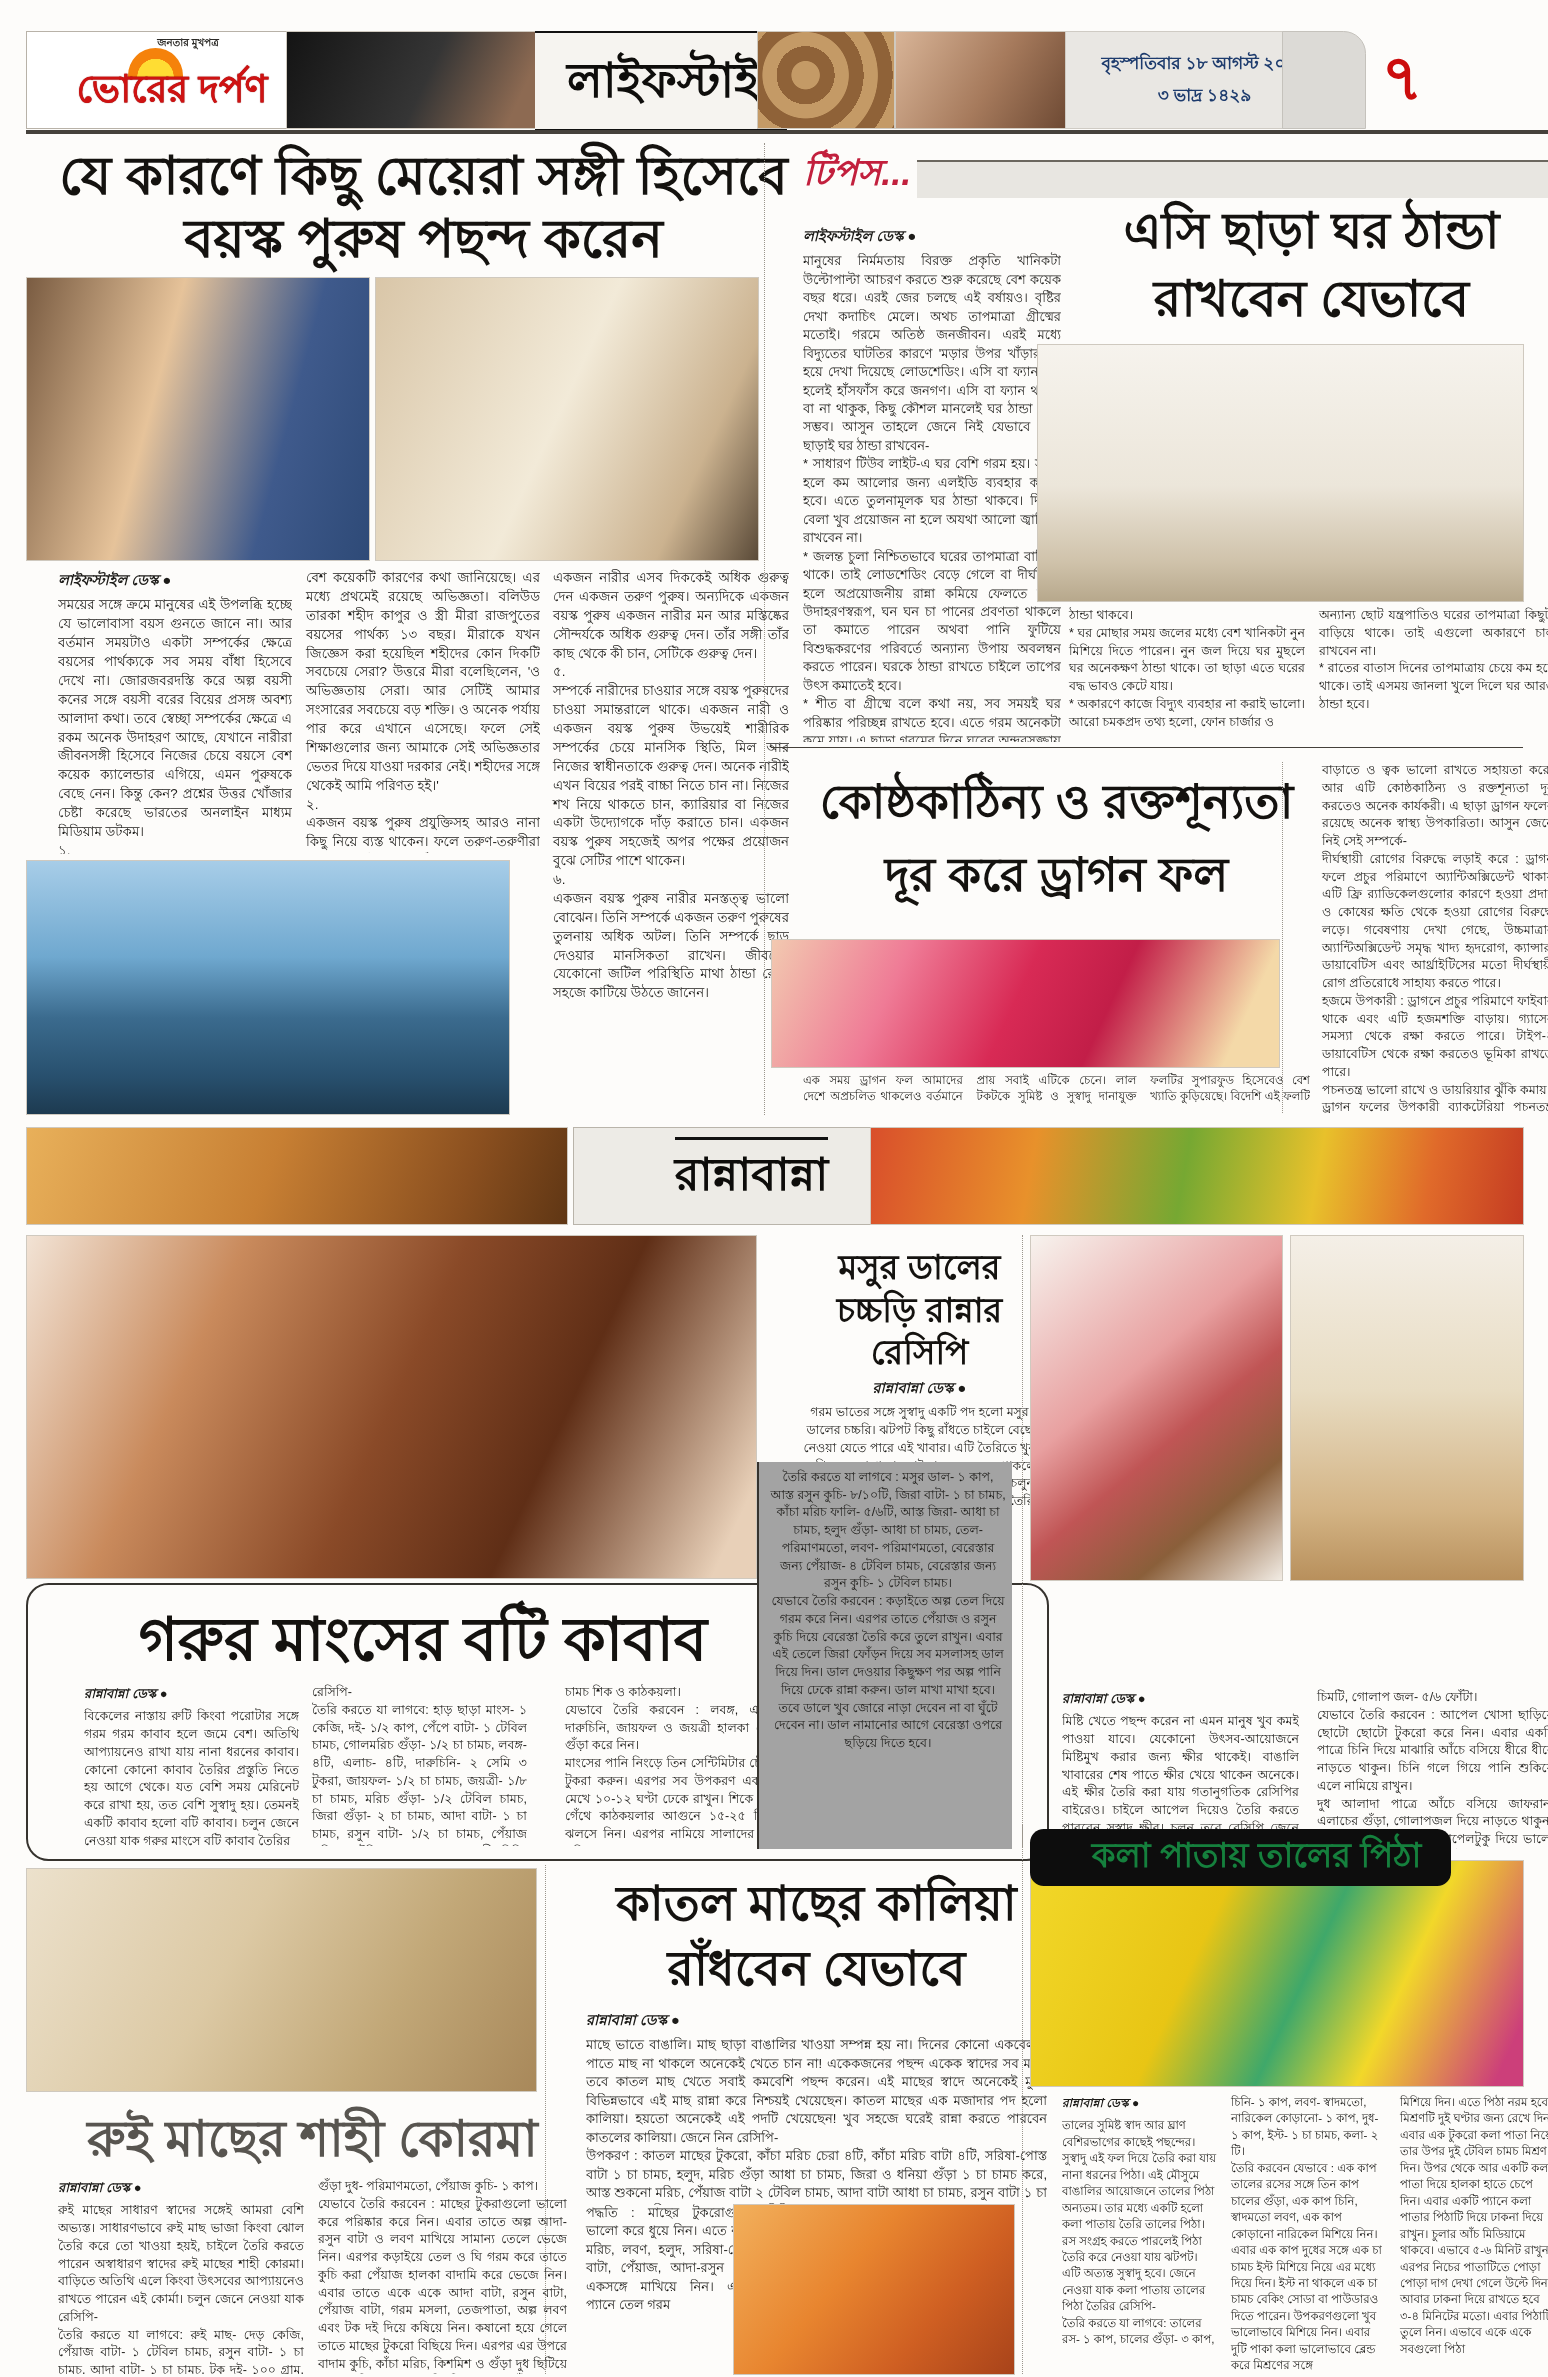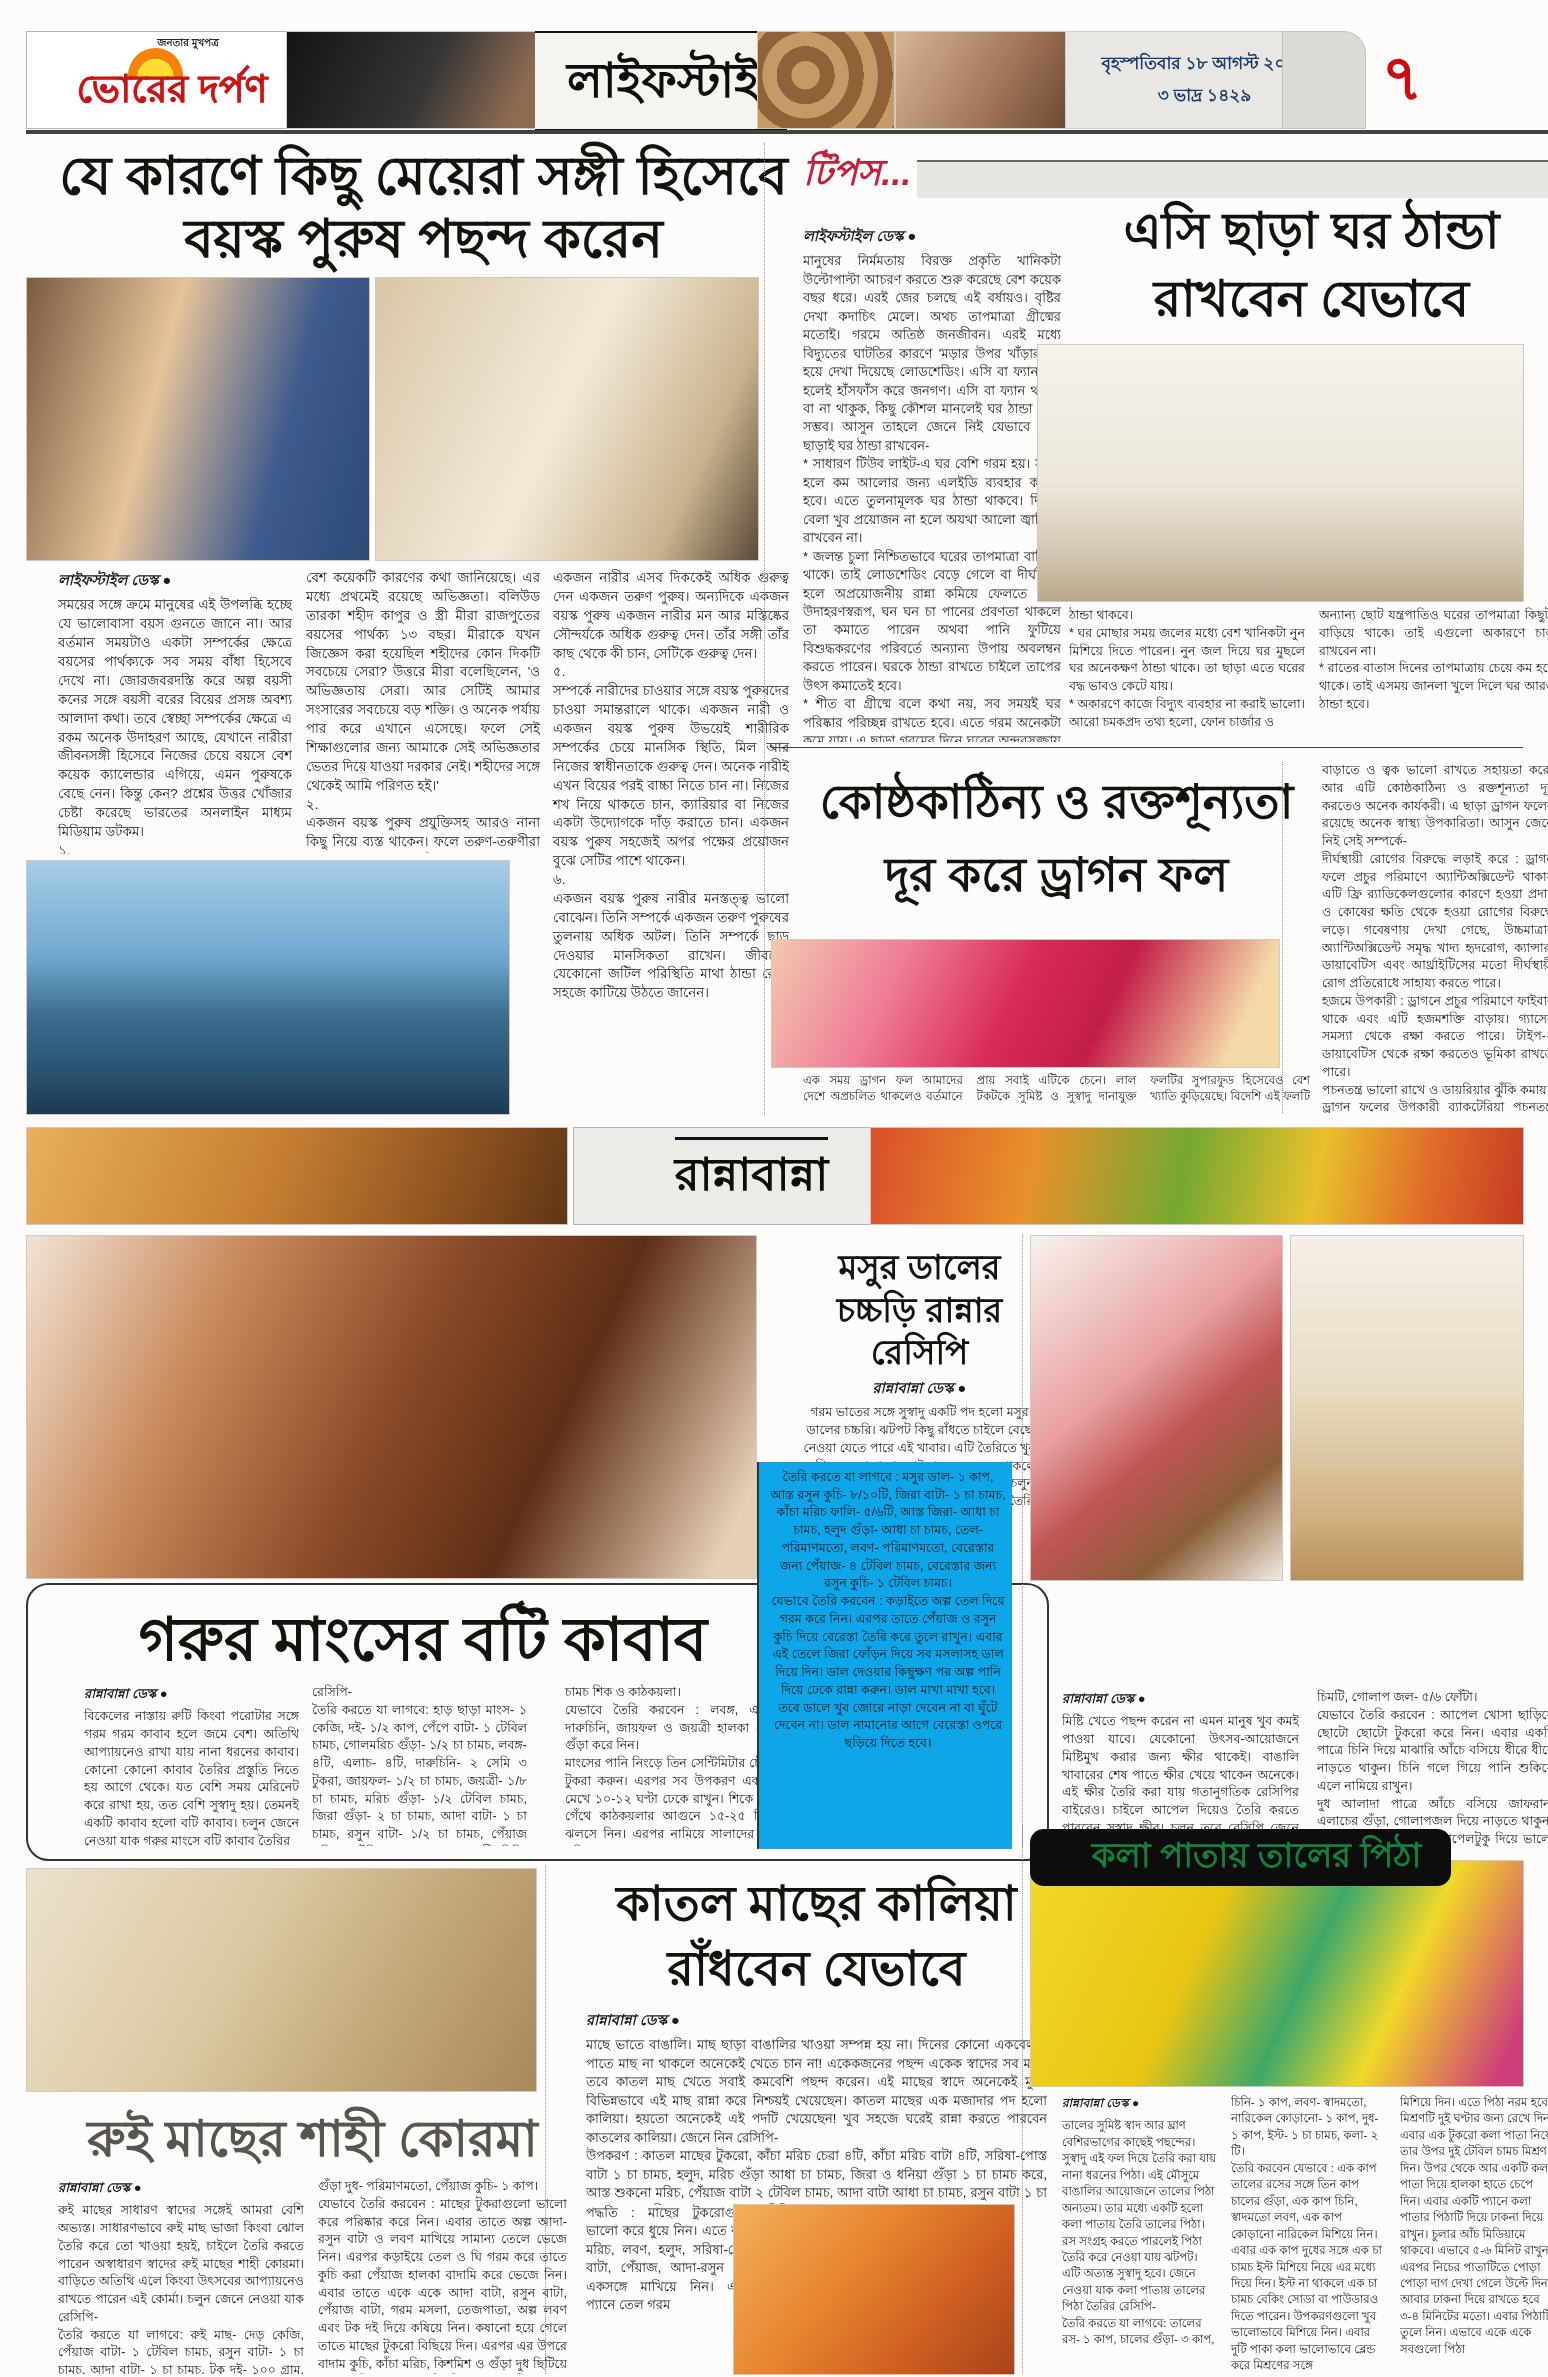--- a/index.html
+++ b/index.html
@@ -127,21 +127,21 @@
 তৈরি করতে যা লাগবে: হাড় ছাড়া মাংস- ১ কেজি, দই- ১/২ কাপ, পেঁপে বাটা- ১ টেবিল চামচ, গোলমরিচ গুঁড়া- ১/২ চা চামচ, লবঙ্গ- ৪টি, এলাচ- ৪টি, দারুচিনি- ২ সেমি ৩ টুকরা, জায়ফল- ১/২ চা চামচ, জয়ত্রী- ১/৮ চা চামচ, মরিচ গুঁড়া- ১/২ টেবিল চামচ, জিরা গুঁড়া- ২ চা চামচ, আদা বাটা- ১ চা চামচ, রসুন বাটা- ১/২ চা চামচ, পেঁয়াজ কুচি- ২ টেবিল চামচ, লবণ অনুযায়ী, চিনি- ১ চা চামচ, তেল- ১ চা</div>
   <div class="abs col" style="left:509px;top:1684px;width:217px;height:162px;font-size:12.5px;margin-left:24px;">চামচ শিক ও কাঠকয়লা।
 যেভাবে তৈরি করবেন : লবঙ্গ, এলাচ, দারুচিনি, জায়ফল ও জয়ত্রী হালকা টেলে গুঁড়া করে নিন।
 মাংসের পানি নিংড়ে তিন সেন্টিমিটার চৌকো টুকরা করুন। এরপর সব উপকরণ একসঙ্গে মেখে ১০-১২ ঘণ্টা ঢেকে রাখুন। শিকে মাংস গেঁথে কাঠকয়লার আগুনে ১৫-২৫ মিনিট ঝলসে নিন। এরপর নামিয়ে সালাদের সঙ্গে পরিবেশন করুন।</div>
 
   <div class="abs" style="left:762px;top:1246px;width:251px;height:217px;text-align:center;">
     <div class="headline" style="font-size:34px;line-height:1.25;">মসুর ডালের চচ্চড়ি রান্নার রেসিপি</div>
     <div class="byline" style="margin-top:3.4px;">রান্নাবান্না ডেস্ক ●</div>
     <div class="col" style="height:101px;font-size:12.5px;text-align:center;">গরম ভাতের সঙ্গে সুস্বাদু একটি পদ হলো মসুর ডালের চচ্চরি। ঝটপট কিছু রাঁধতে চাইলে বেছে নেওয়া যেতে পারে এই খাবার। এটি তৈরিতে খুব বেশি সময় লাগে না। তাই হাতে সময় কম থাকলে রাঁধতে পারেন মসুর ডালের সহজ এই পদ। চলুন তবে জেনে নেওয়া যাক মসুর ডালের চচ্চরি তৈরির রেসিপি-</div>
   </div>
-  <div class="abs" style="left:757px;top:1462px;width:255px;height:387px;background:#0ea5e9;border-left:2.6px solid #36332e;padding:6.9px 5.2px 5.2px 10.3px;box-sizing:border-box;">
+  <div class="abs" style="left:757px;top:1462px;width:255px;height:387px;background:#a3a3a3;border-left:2.6px solid #36332e;padding:6.9px 5.2px 5.2px 10.3px;box-sizing:border-box;">
     <div class="col" style="height:372px;font-size:12.5px;text-align:center;">তৈরি করতে যা লাগবে : মসুর ডাল- ১ কাপ, আস্ত রসুন কুচি- ৮/১০টি, জিরা বাটা- ১ চা চামচ, কাঁচা মরিচ ফালি- ৫/৬টি, আস্ত জিরা- আধা চা চামচ, হলুদ গুঁড়া- আধা চা চামচ, তেল- পরিমাণমতো, লবণ- পরিমাণমতো, বেরেস্তার জন্য পেঁয়াজ- ৪ টেবিল চামচ, বেরেস্তার জন্য রসুন কুচি- ১ টেবিল চামচ।
 যেভাবে তৈরি করবেন : কড়াইতে অল্প তেল দিয়ে গরম করে নিন। এরপর তাতে পেঁয়াজ ও রসুন কুচি দিয়ে বেরেস্তা তৈরি করে তুলে রাখুন। এবার এই তেলে জিরা ফোঁড়ন দিয়ে সব মসলাসহ ডাল দিয়ে দিন। ডাল দেওয়ার কিছুক্ষণ পর অল্প পানি দিয়ে ঢেকে রান্না করুন। ডাল মাখা মাখা হবে। তবে ডালে খুব জোরে নাড়া দেবেন না বা ঘুঁটে দেবেন না। ডাল নামানোর আগে বেরেস্তা ওপরে ছড়িয়ে দিতে হবে।</div>
   </div>
 
   <div class="dotv" style="left:1022px;top:1235px;height:612px;"></div>
 
   <div class="ph" style="left:1030px;top:1235px;width:251px;height:344px;background:linear-gradient(140deg,#f7f3ee 0%,#e8a0a0 40%,#c05555 58%,#8a5f3a 78%,#f2ece4 100%);"></div>
   <div class="ph" style="left:1290px;top:1235px;width:232px;height:344px;background:linear-gradient(180deg,#f4efe7 0%,#e8dcc2 45%,#d3b384 80%,#b8905c 100%);"></div>
   <div class="abs" style="left:1030px;top:1689px;width:237px;height:160px;">
     <div class="byline" style="font-size:13px;">রান্নাবান্না ডেস্ক ●</div>

